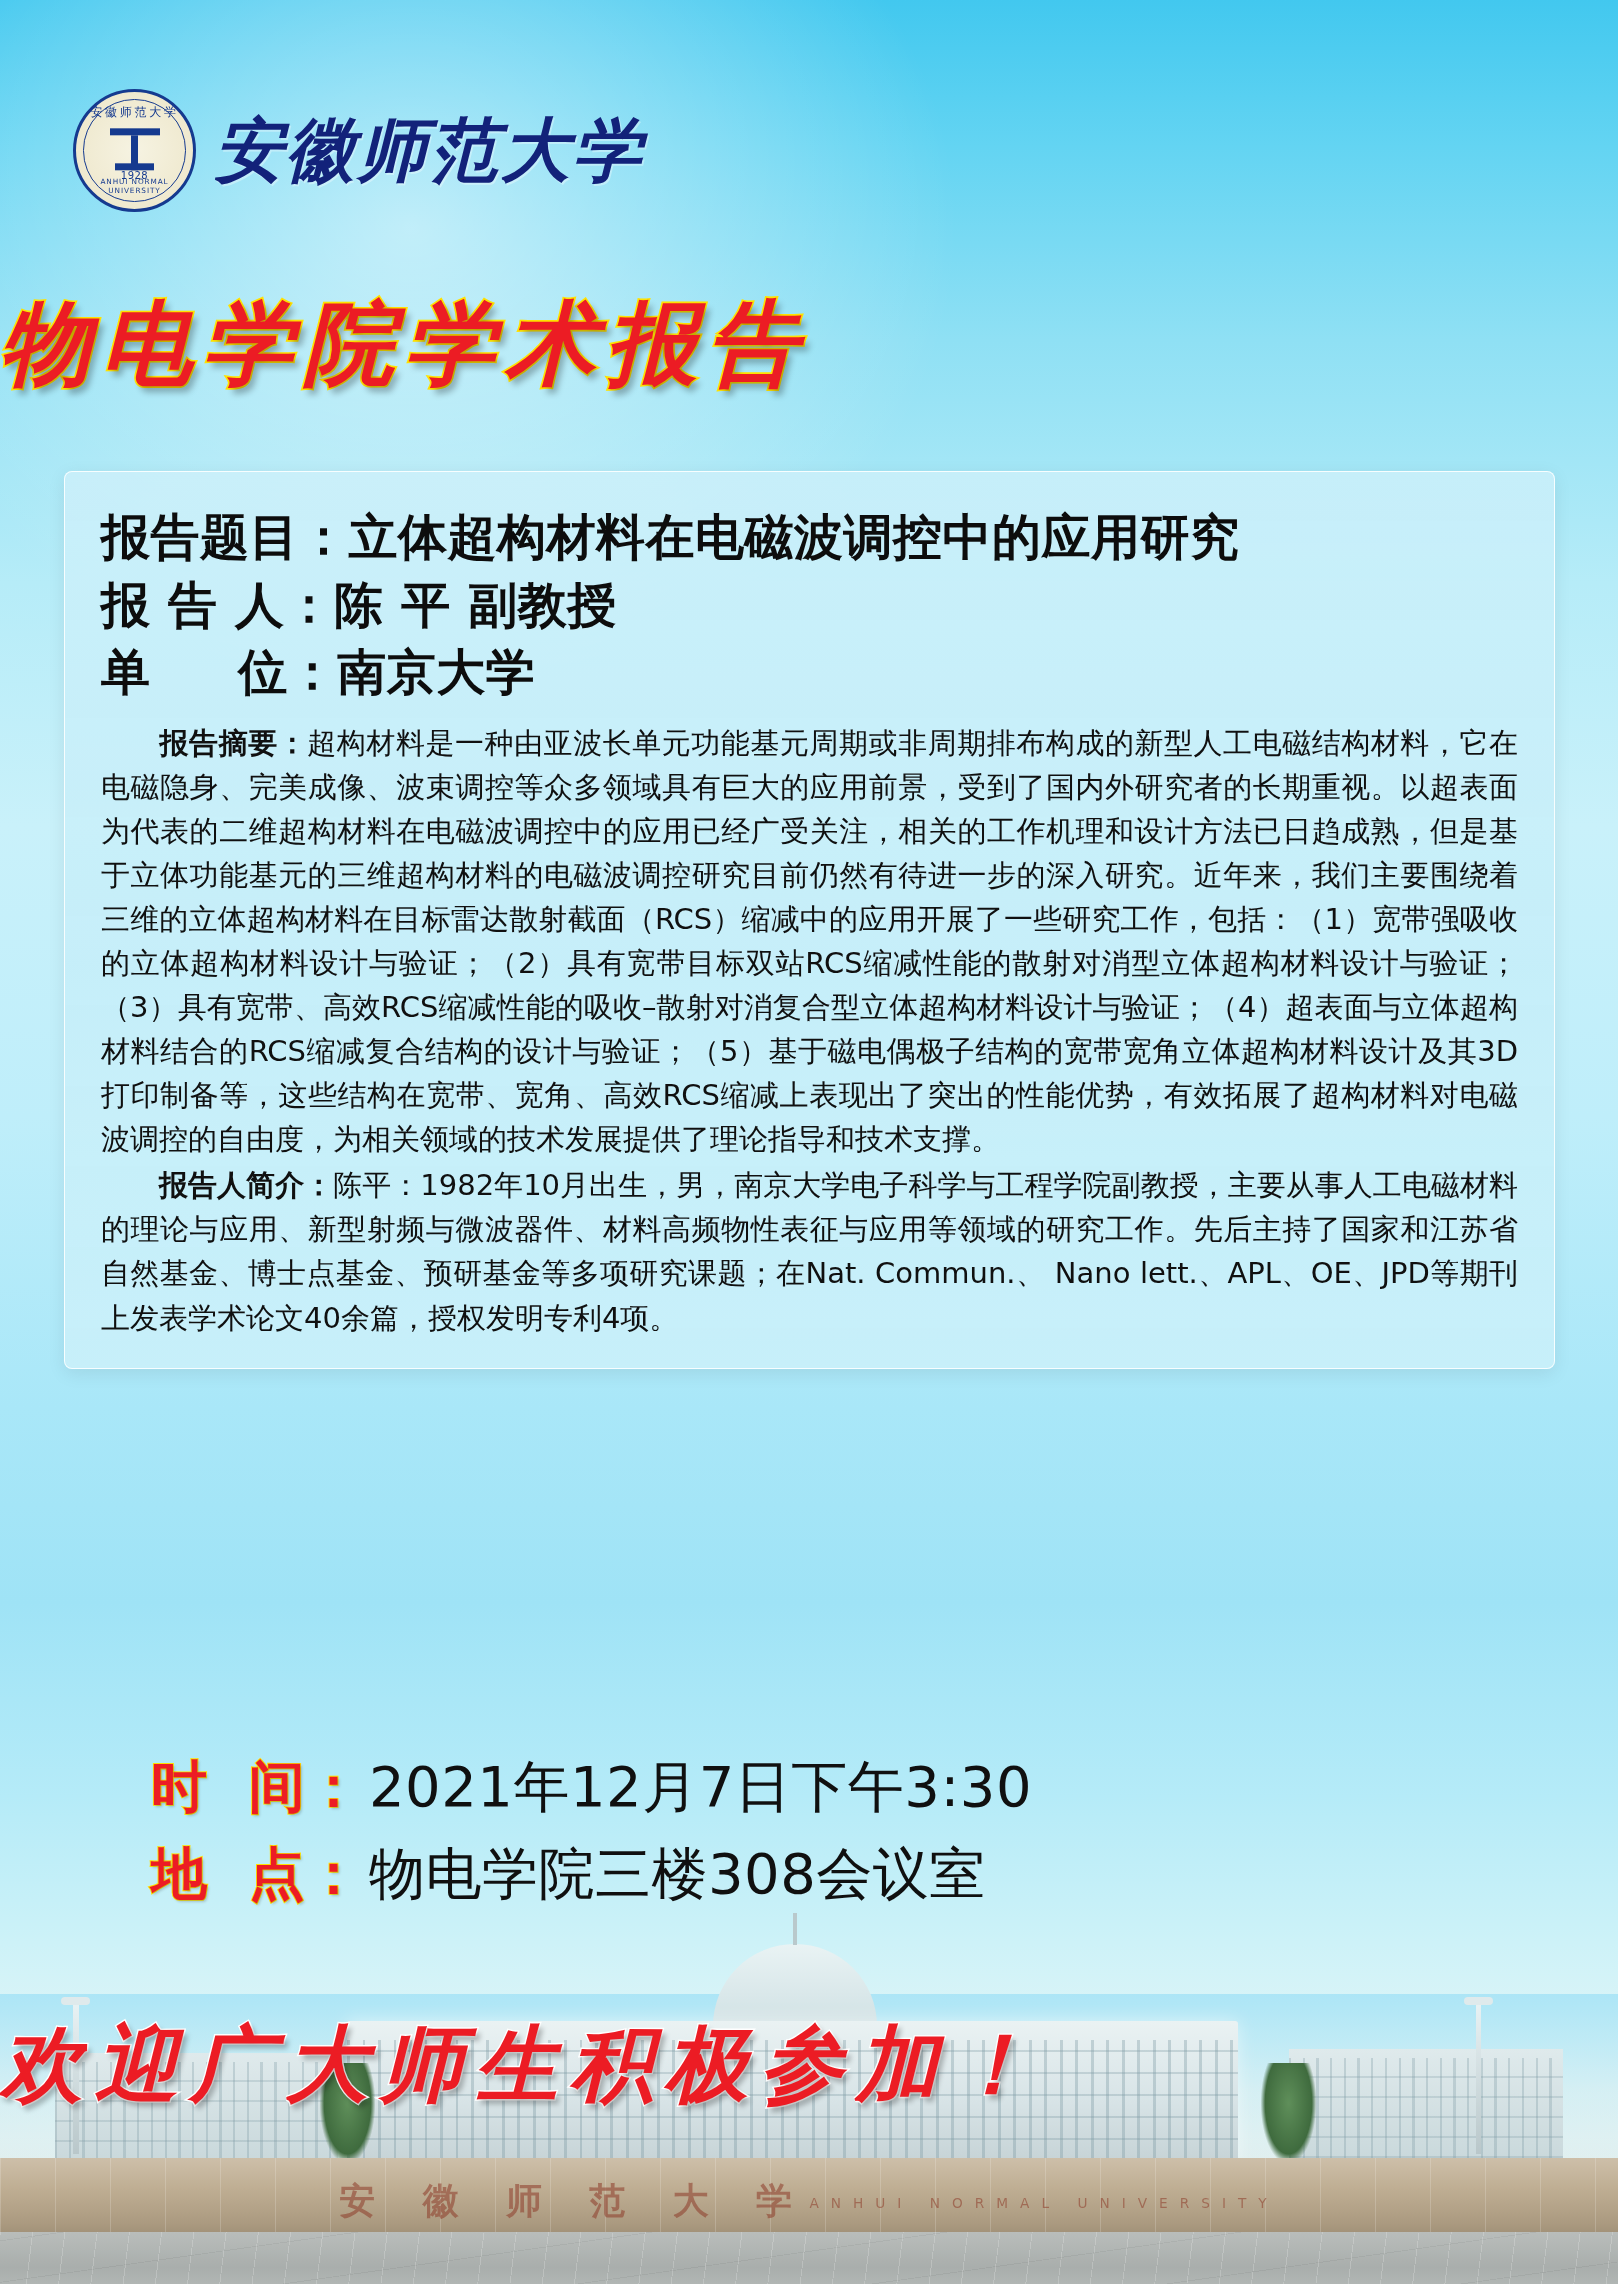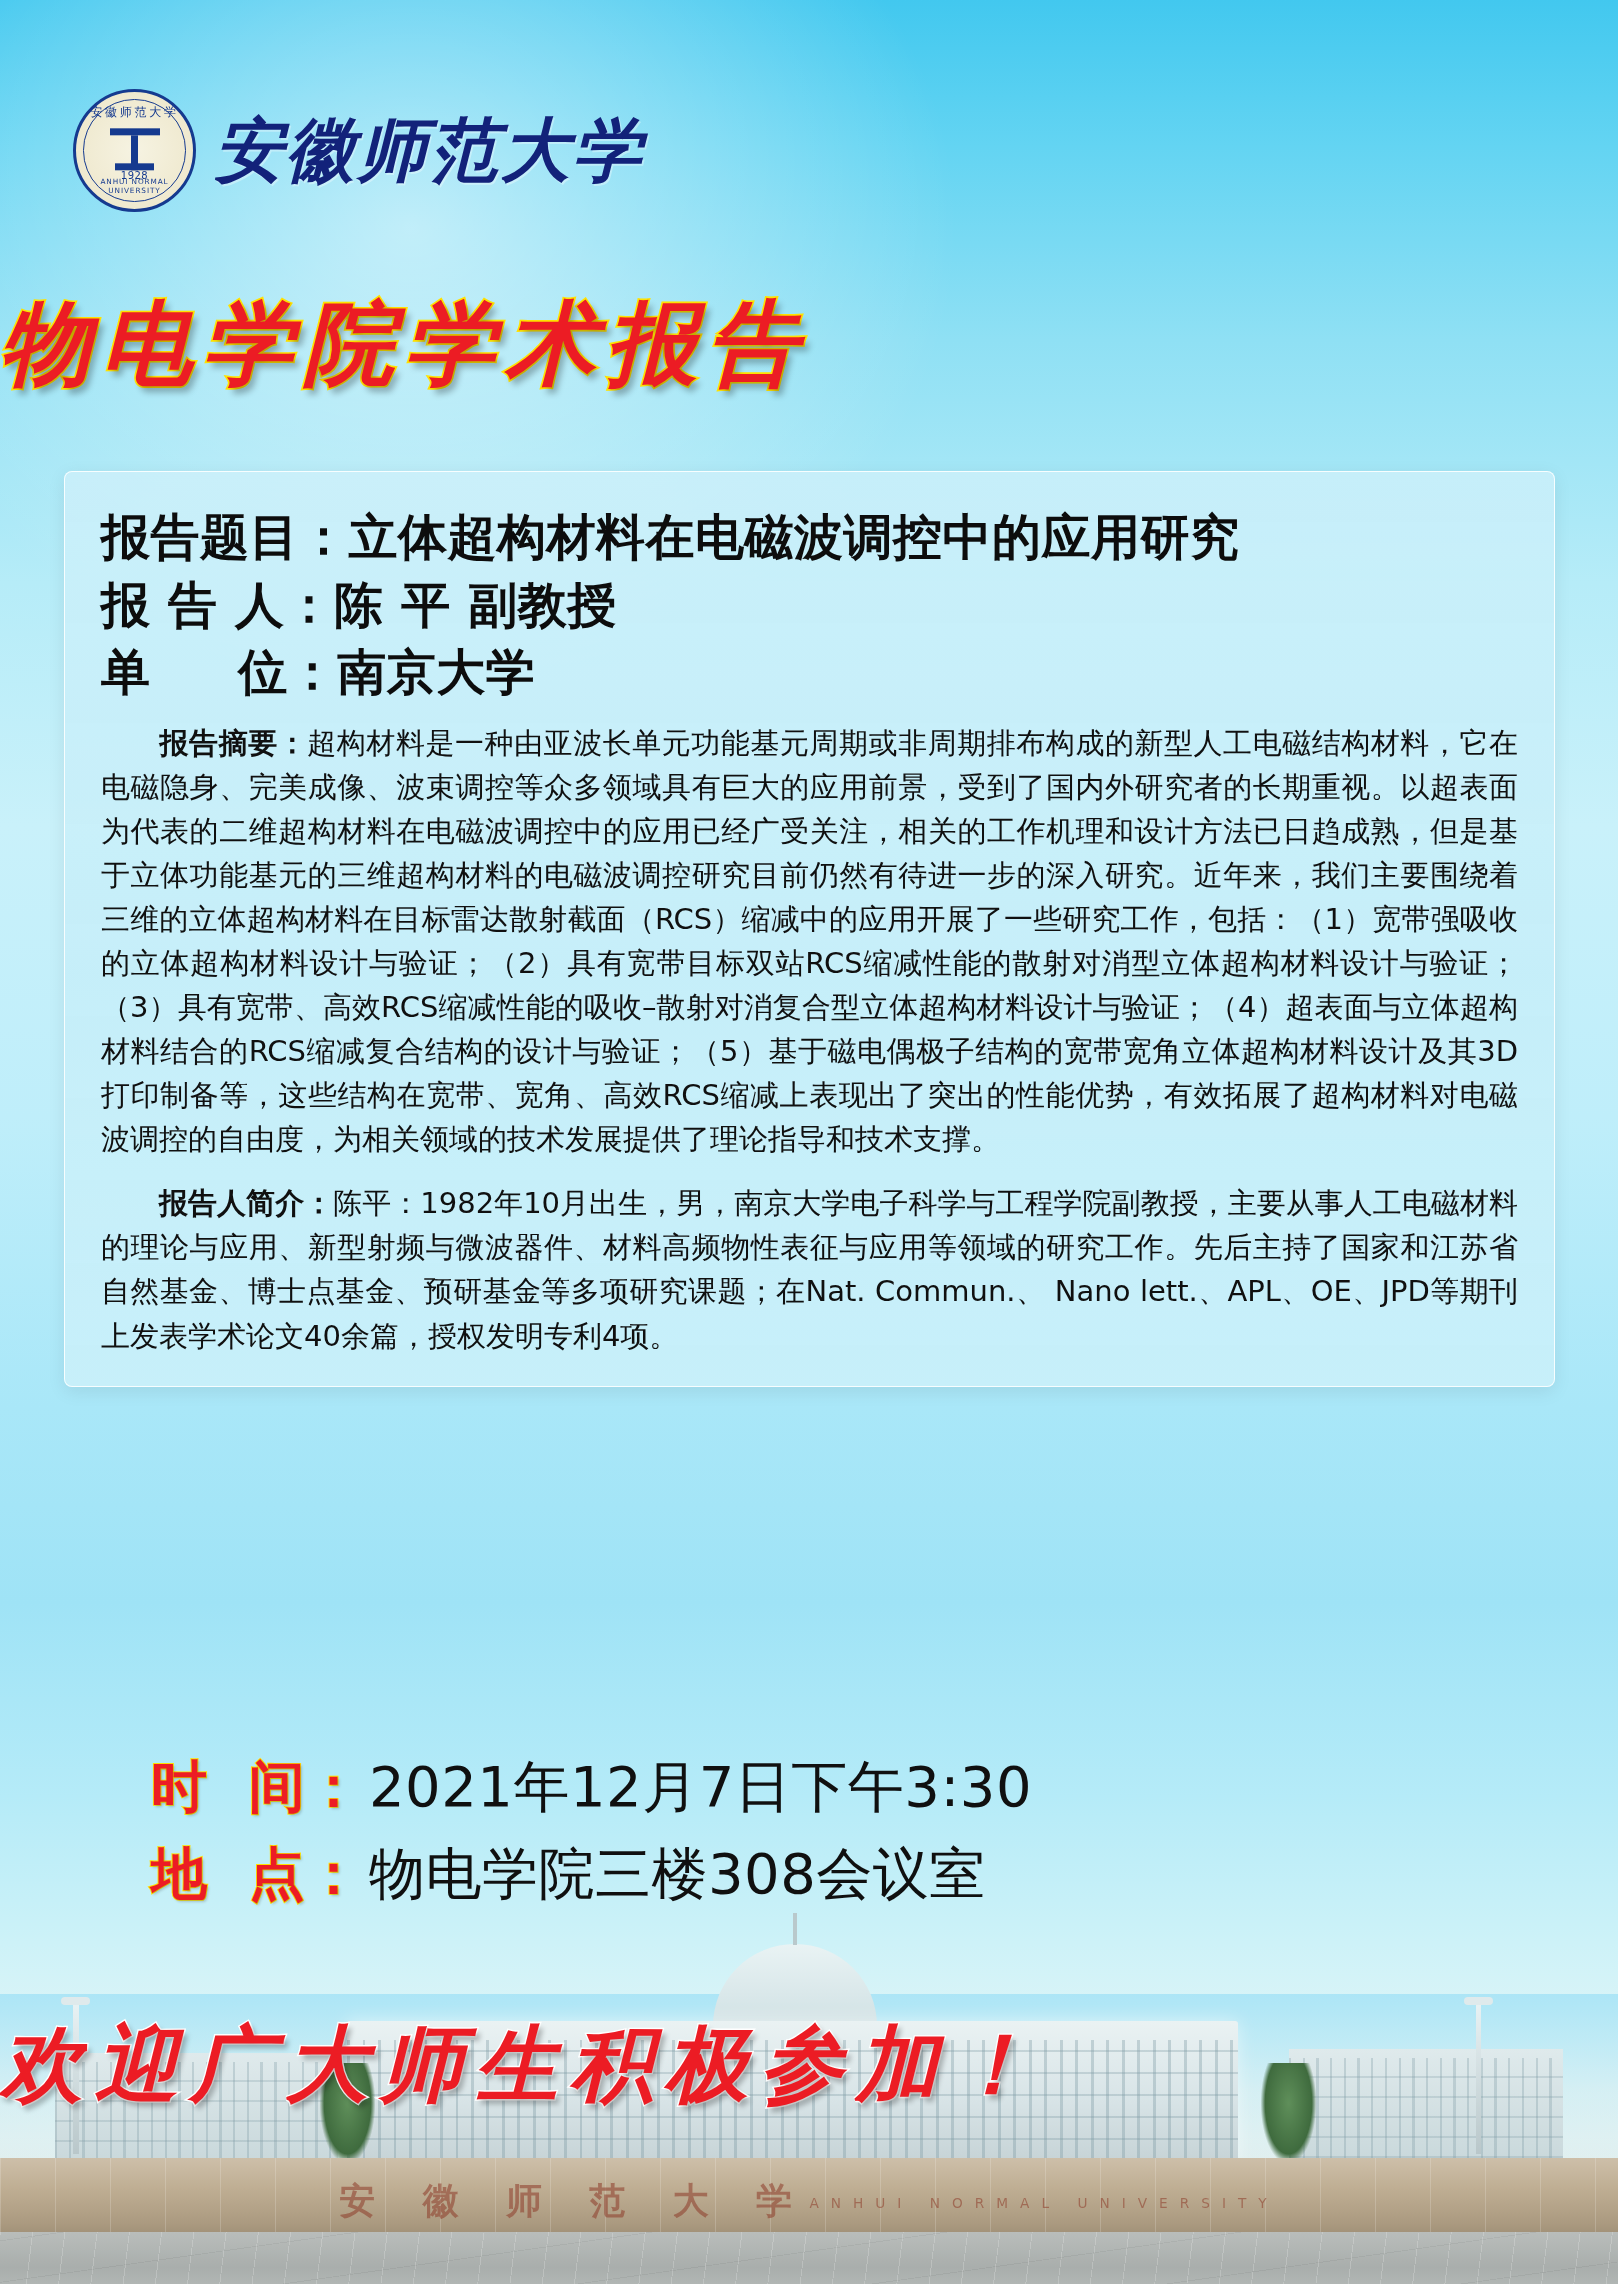--- a/index.html
+++ b/index.html
@@ -228,21 +228,21 @@
   .field .label { white-space: pre; }
   .field .value { }
   .abstract, .bio {
     font-size: 29px;
     line-height: 1.52;
     color: #101010;
     text-align: justify;
     margin-top: 13.7px;
   }
   .abstract { }
-  .bio { margin-top: 20px; }
+  .bio { margin-top: 2px; }
   .indent { display: inline-block; width: 58px; }
   .strong { font-weight: bold; }
   
   .tp {
     position: absolute;
     left: 151px; top: 1750px;
     width: 1325px;
     text-align: center;
   }
   .tp-row {

